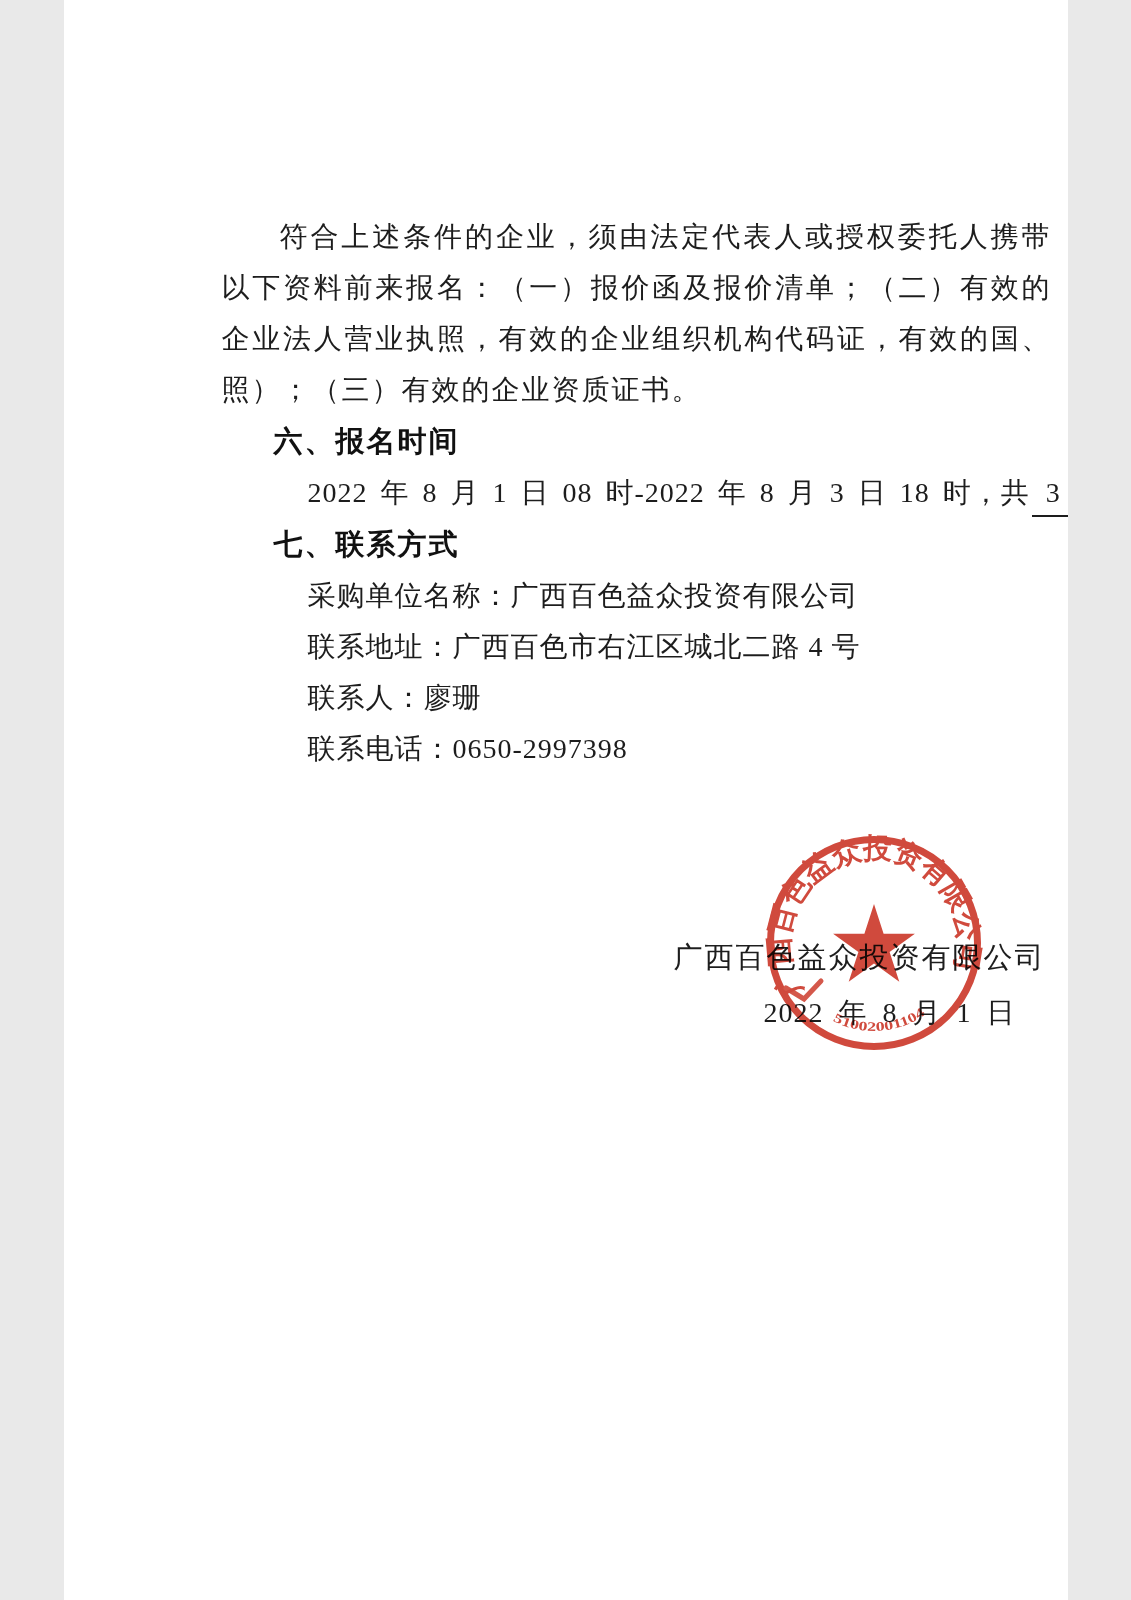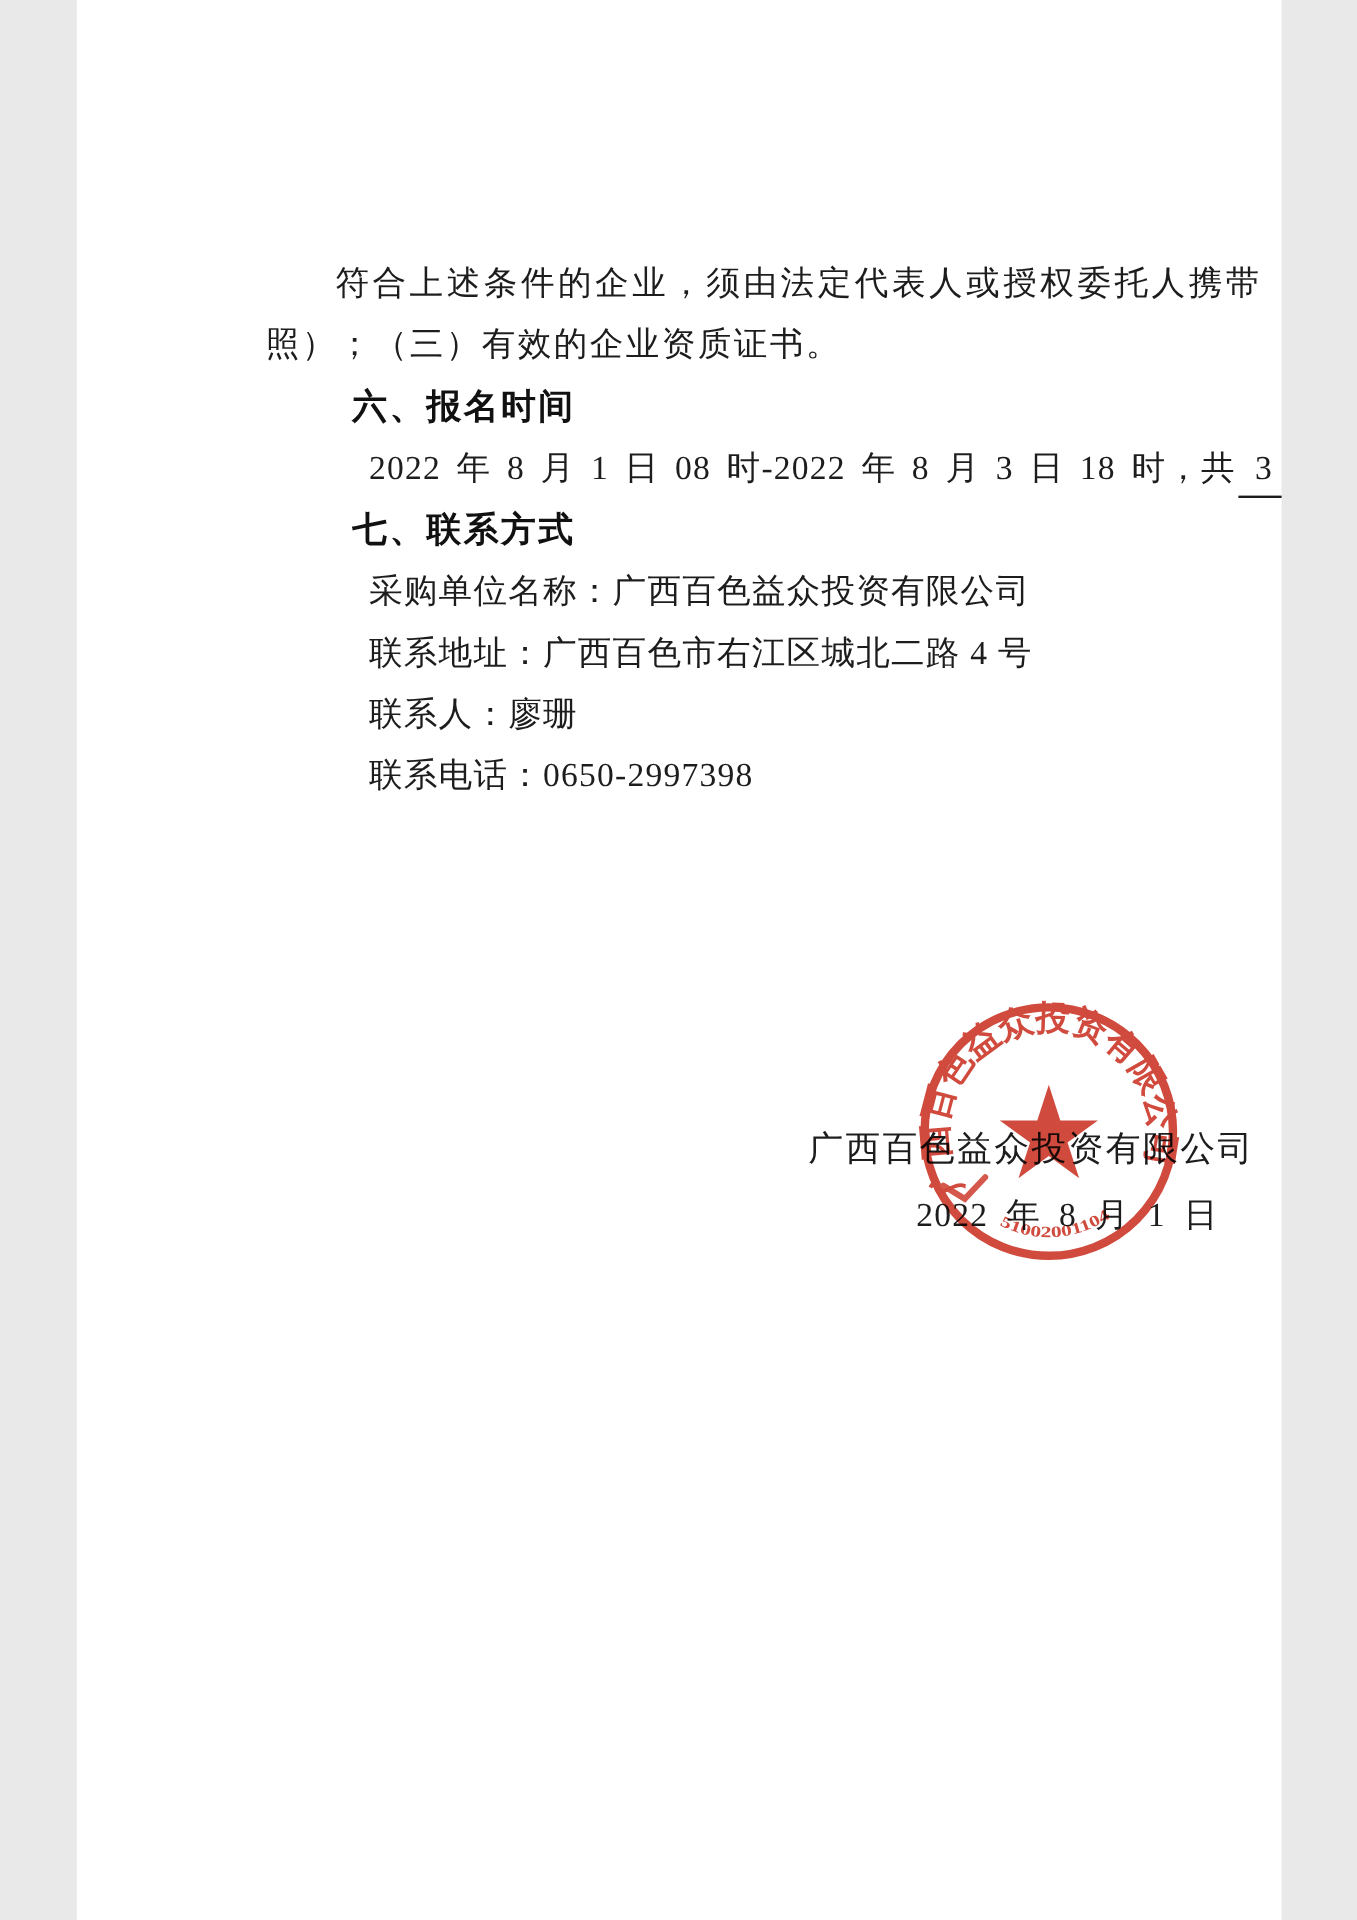--- a/index.html
+++ b/index.html
@@ -22,21 +22,21 @@
   }
   .pline.just{
     text-align:justify;text-align-last:justify;
     white-space:normal;
   }
   .pline.first{text-indent:58px;}
   .heading{
     font-family:"Liberation Sans","DejaVu Sans",sans-serif;
     font-weight:700;font-size:29px;
     height:52px;line-height:52px;
-    margin-left:72px;letter-spacing:2px;
+    margin-left:52px;letter-spacing:2px;
     color:#111;
   }
   .bline{
     font-size:28px;height:51px;line-height:51px;
     margin-left:86px;letter-spacing:1px;white-space:nowrap;
   }
   .timeline{word-spacing:5px;}
   .days{
     display:inline-block;
     border-bottom:2px solid #1d1d1d;
@@ -64,20 +64,22 @@
     font-weight:600;
   }
 </style>
 </head>
 <body>
 
 <div class="page">
 
   <div class="textblock">
     <div class="pline just first">符合上述条件的企业，须由法定代表人或授权委托人携带</div>
+    <div class="pline just">以下资料前来报名：（一）报价函及报价清单；（二）有效的</div>
+    <div class="pline just">企业法人营业执照，有效的企业组织机构代码证，有效的国、</div>
     <div class="pline">照）；（三）有效的企业资质证书。</div>
 
     <div class="heading">六、报名时间</div>
 
     <div class="bline timeline"><span>2022 年 8 月 1 日 08 时-2022 年 8 月 3 日 18 时，共</span><span class="days">3</span><span>天。</span></div>
 
     <div class="heading">七、联系方式</div>
 
     <div class="bline">采购单位名称：广西百色益众投资有限公司</div>
     <div class="bline">联系地址：广西百色市右江区城北二路 4 号</div>

